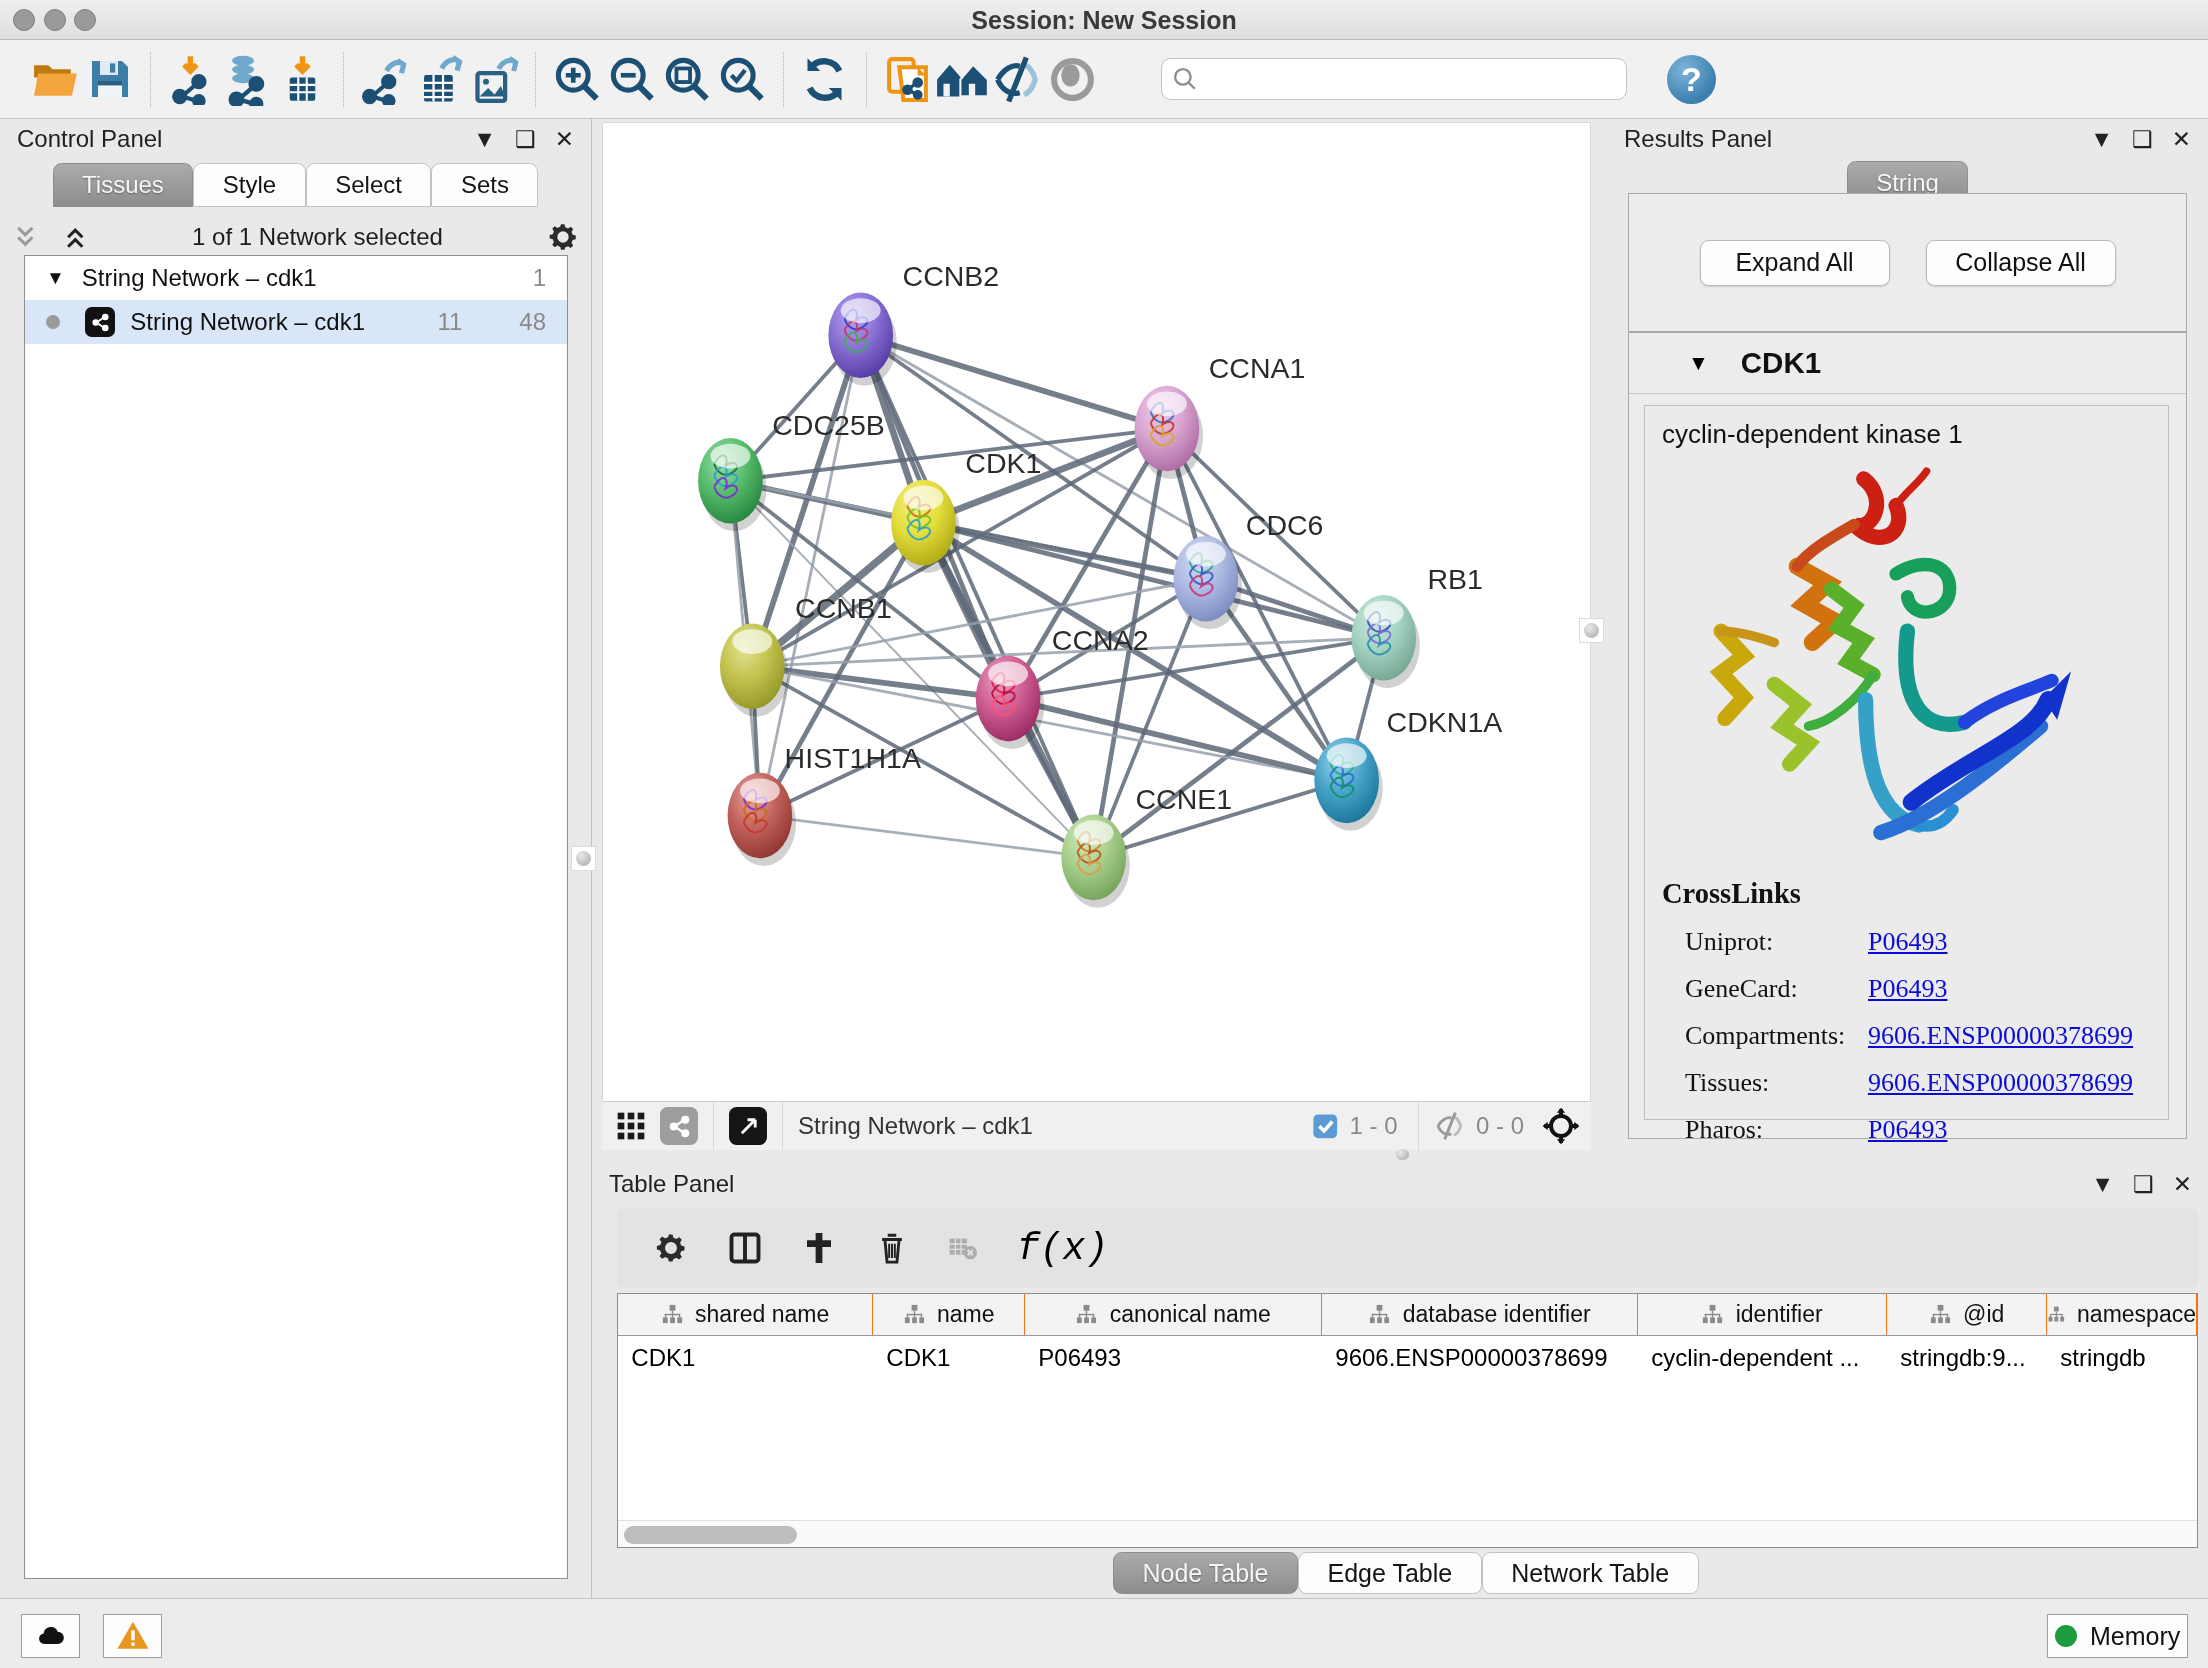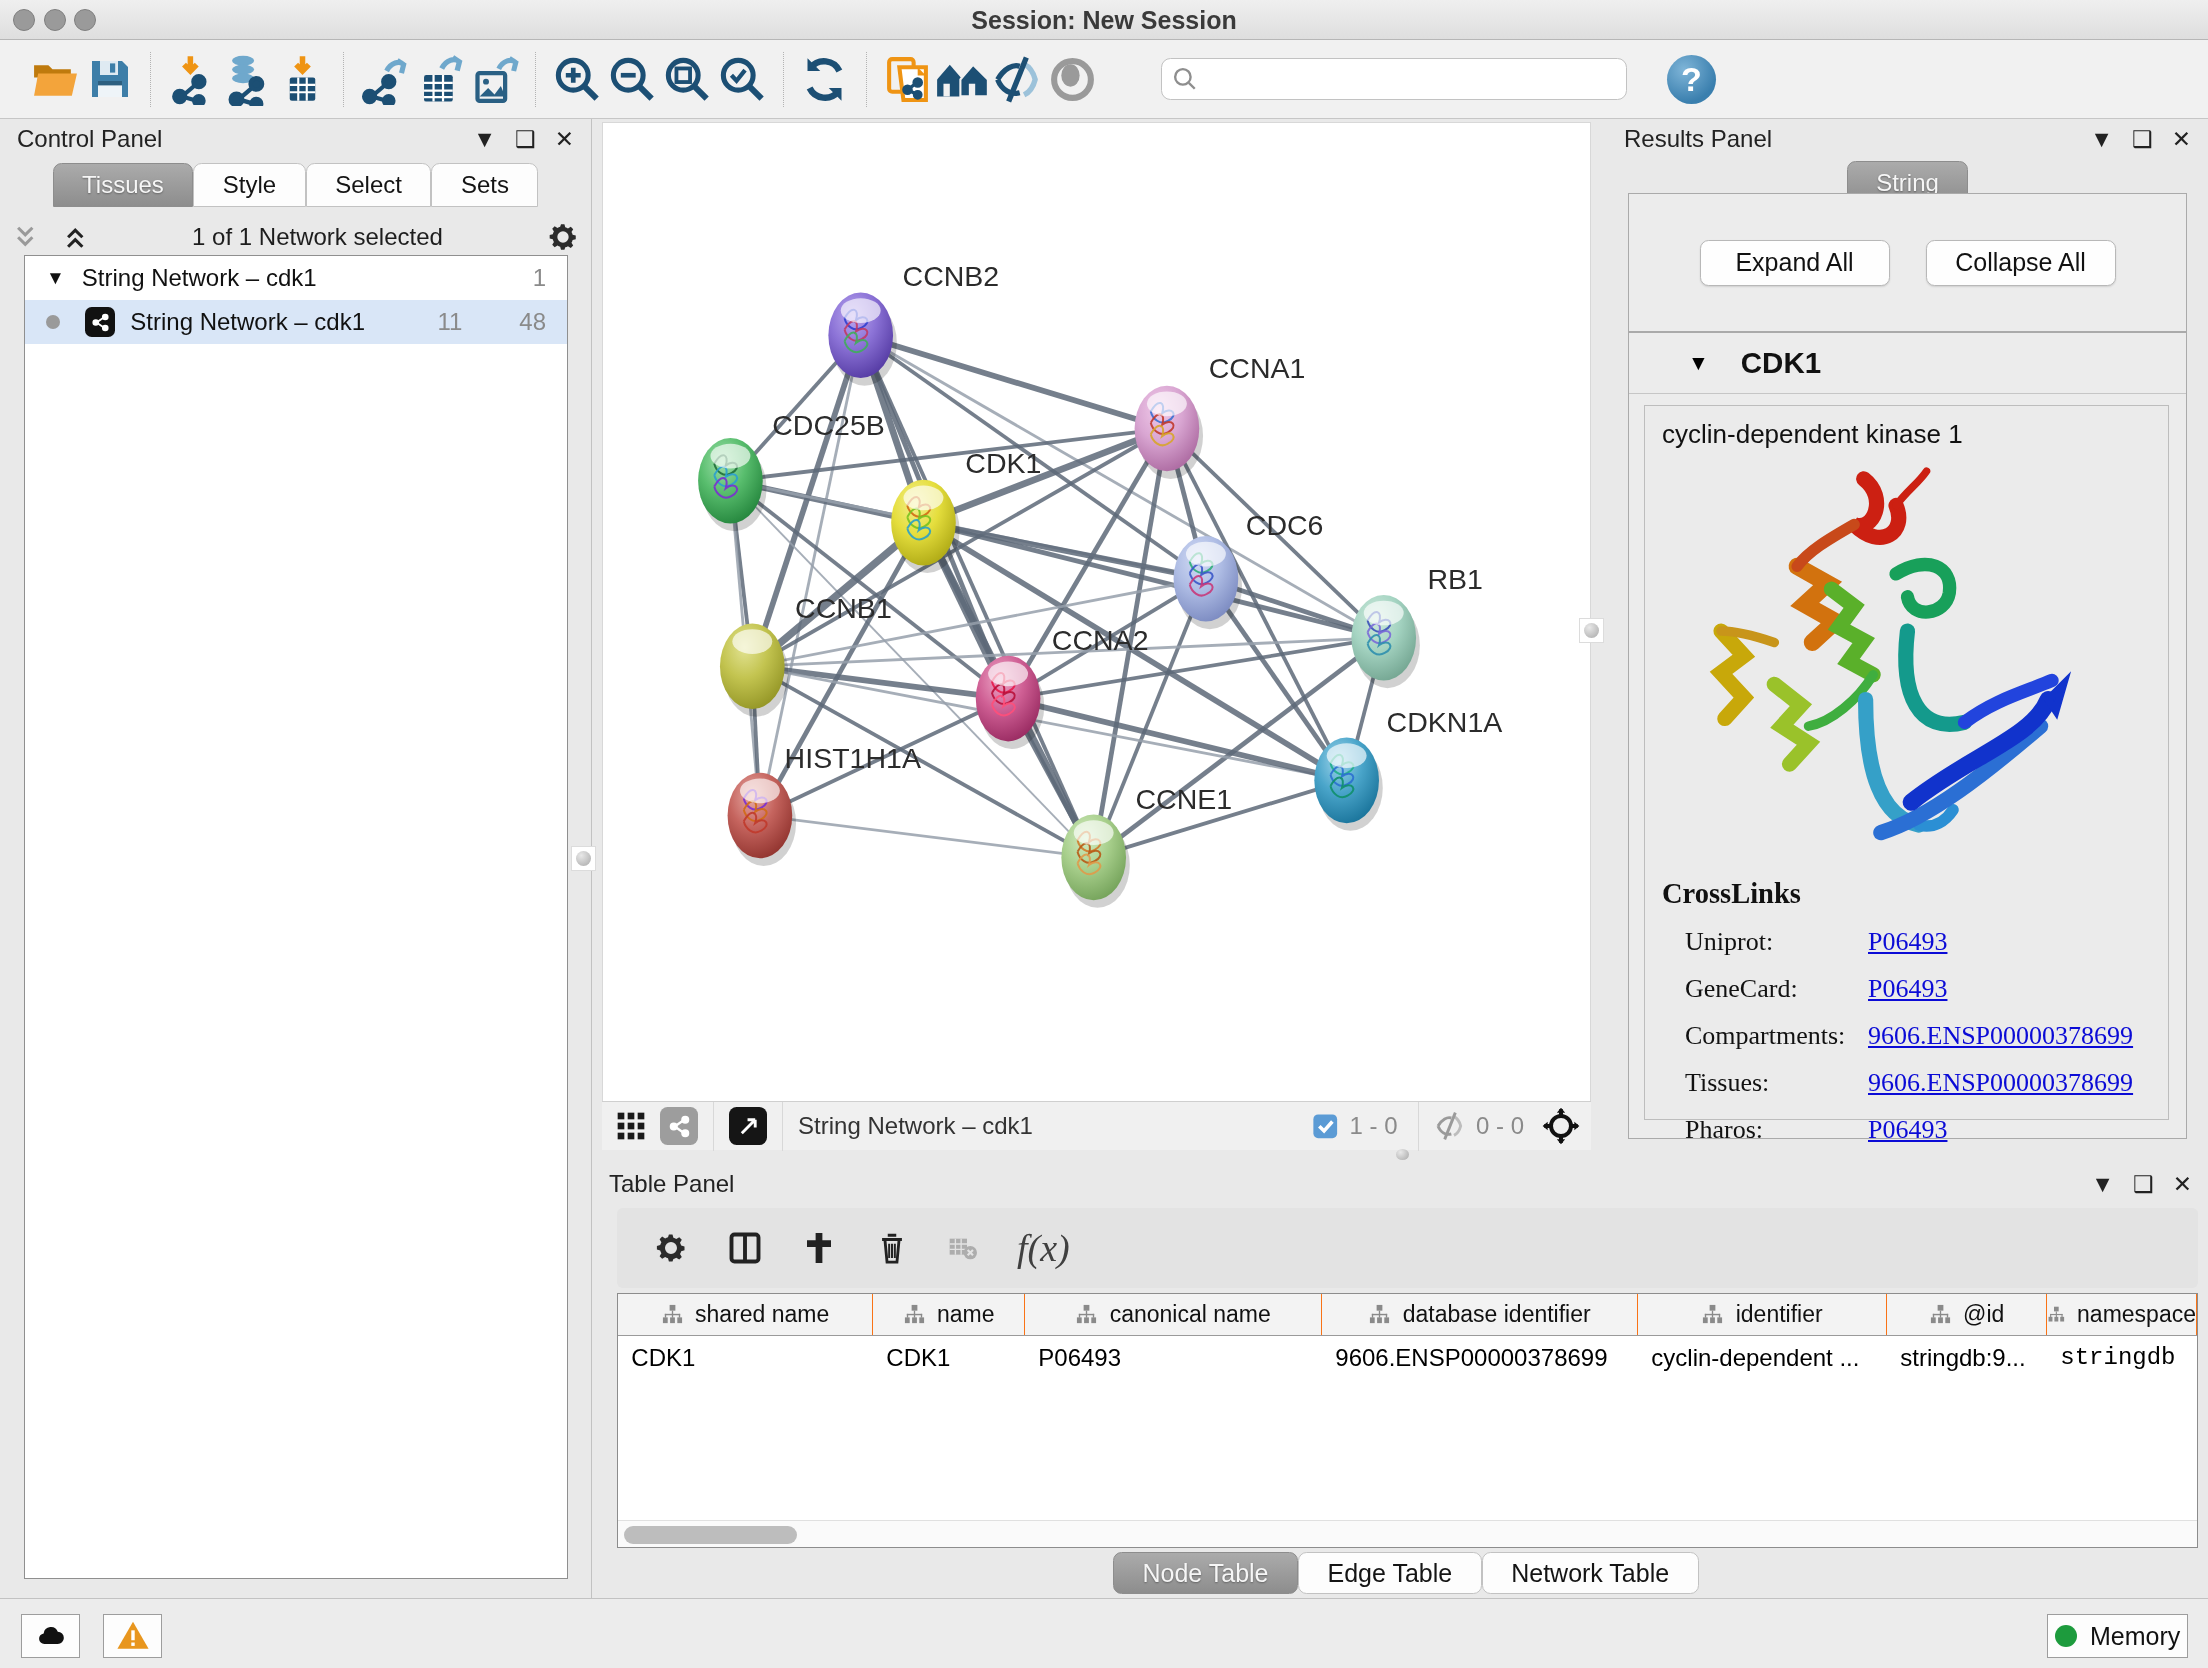--- a/index.html
+++ b/index.html
@@ -719,21 +719,21 @@
         <path d="M10 9v10M12 9v10M14 9v10" stroke="#222" stroke-width="1.4"></path>
       </svg>
     <svg width="32" height="32" viewBox="0 0 24 24">
         <rect x="2" y="5" width="13" height="12" fill="#adadad"></rect>
         <g stroke="#e3e3e3" stroke-width="1">
           <path d="M2 9h13M2 13h13M6.3 5v12M10.6 5v12"></path>
         </g>
         <circle cx="17.5" cy="15.5" r="5" fill="#adadad"></circle>
         <path d="M15.5 13.5l4 4M19.5 13.5l-4 4" stroke="#e3e3e3" stroke-width="1.6"></path>
       </svg>
-    <span style="font-family:Liberation Serif, serif; font-style:italic; font-size:38px; color:#404040">f(x)</span>
+    <span style="font-family:Liberation Mono, monospace; font-style:italic; font-size:38px; color:#000000">f(x)</span>
   </div>
   <div class="tp-table">
     <div class="thead" id="thead">
         <div class="th" style="width: 255px;">
           <svg width="23" height="23" viewBox="0 0 24 24">
             <g fill="#8a8a8a">
               <rect x="9" y="2" width="6" height="6"></rect>
               <rect x="2" y="15" width="5" height="6"></rect>
               <rect x="9.5" y="15" width="5" height="6"></rect>
               <rect x="17" y="15" width="5" height="6"></rect>
@@ -843,21 +843,21 @@
           <span>namespace</span>
         </div>
       </div>
     <div class="trow" id="trow0">
         <div class="td" style="width: 255px;">CDK1</div>
         <div class="td" style="width: 152px;">CDK1</div>
         <div class="td" style="width: 297px;">P06493</div>
         <div class="td" style="width: 316px;">9606.ENSP00000378699</div>
         <div class="td" style="width: 249px;">cyclin-dependent ...</div>
         <div class="td" style="width: 160px;">stringdb:9...</div>
-        <div class="td" style="width: 150px; font-family: Liberation Mono, monospace;">stringdb</div>
+        <div class="td" style="width: 150px;">stringdb</div>
       </div>
     <div class="hscroll">
         <div class="hthumb"></div>
       </div>
   </div>
   <div class="tp-tabs" id="tp-tabs">
       <div class="tab sel">Node Table</div>
       <div class="tab">Edge Table</div>
       <div class="tab">Network Table</div>
     </div>

